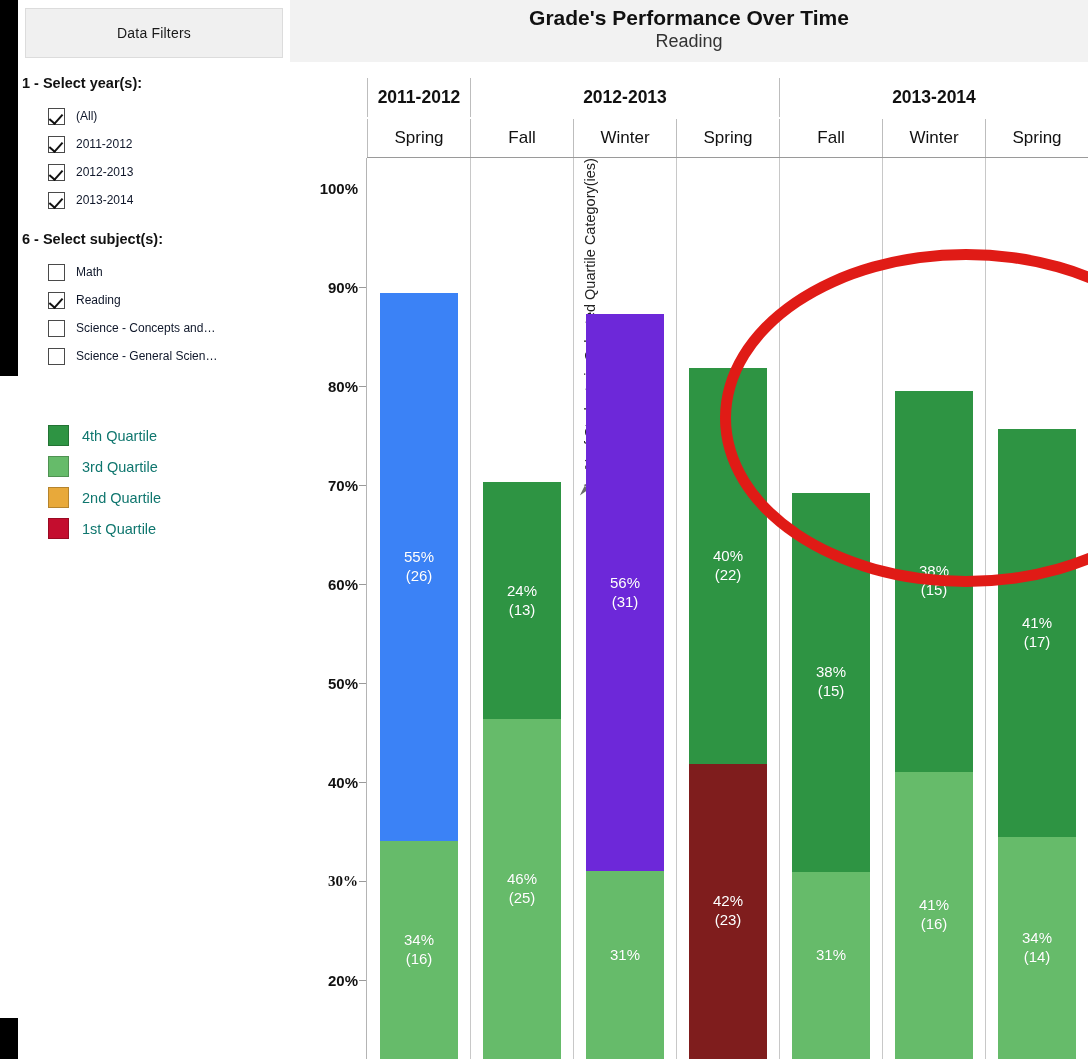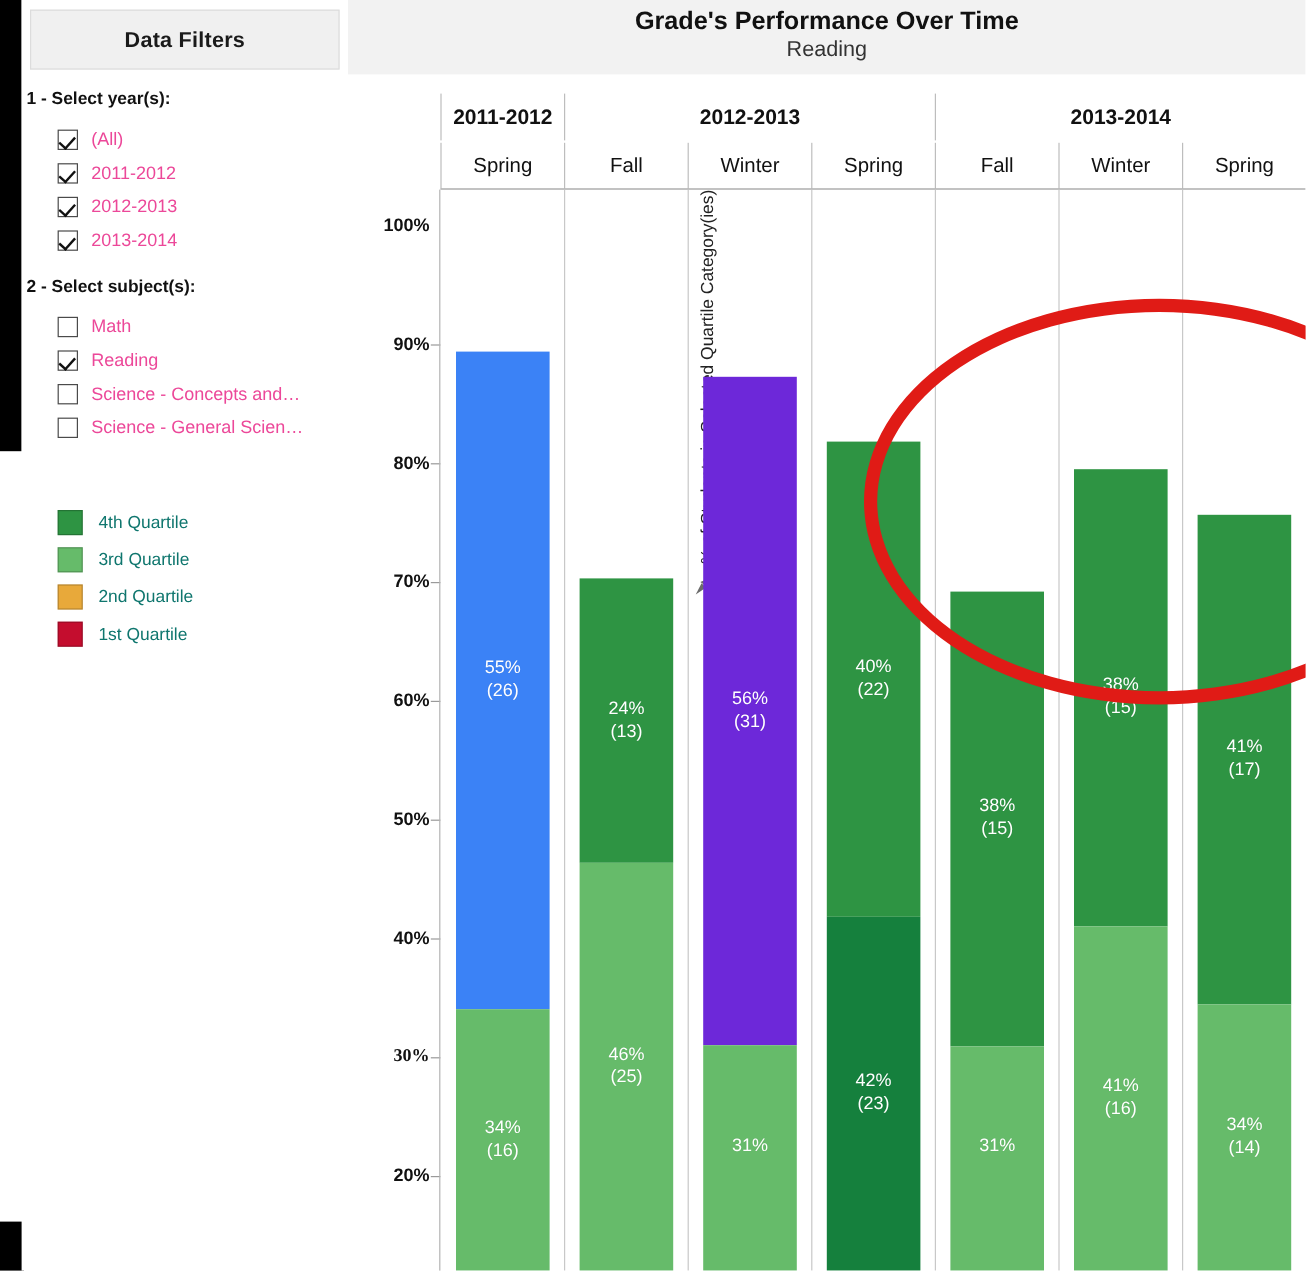--- a/index.html
+++ b/index.html
@@ -19,21 +19,21 @@
   #filters-panel {
     position:absolute; left:18px; top:0; width:272px; height:1059px;
     background:#ffffff;
   }
   #filters-header {
     position:absolute; left:7px; top:8px; width:258px; height:50px;
     background:#f0f0f0; border:1px solid #dcdcdc;
     display:flex; align-items:center; justify-content:center;
   }
   #filters-header .title {
-    font-size:18px; font-weight:bold; color:#1a1a1a; letter-spacing:.2px;
+    font-size:14px; font-weight:normal; color:#1a1a1a; letter-spacing:.2px;
   }
   .filter-group-label {
     position:absolute; left:4px; font-size:14.5px; font-weight:bold; color:#111;
     white-space:nowrap;
   }
   #group1-label { top:75px; }
   #group2-label { top:231px; }
 
   .check-row {
     position:absolute; left:30px; height:26px;
@@ -41,21 +41,21 @@
   }
   .cbox {
     width:17px; height:17px; border:1px solid #4a4a4a; background:#fff;
     position:relative; flex:0 0 auto;
   }
   .cbox.checked::after {
     content:""; position:absolute; left:3px; top:2px;
     width:6px; height:11px; border:solid #111;
     border-width:0 2.6px 2.6px 0; transform:rotate(42deg);
   }
-  .check-row .lbl { font-size:15px; color:#ec4899; }
+  .check-row .lbl { font-size:12px; color:#0f172a; }
 
   
   #legend { position:absolute; left:30px; top:420px; }
   .legend-row { display:flex; align-items:center; gap:13px; height:31px; }
   .swatch { width:21px; height:21px; border:1px solid rgba(0,0,0,.22); flex:0 0 auto; }
   .legend-row .lbl { font-size:14.5px; color:#0f766e; white-space:nowrap; }
 
   
   #chart-panel {
     position:absolute; left:290px; top:0; width:798px; height:948px;
@@ -150,21 +150,21 @@
   </div>
   <div class="check-row" style="top:159px">
     <span class="cbox checked"></span>
     <span class="lbl">2012-2013</span>
   </div>
   <div class="check-row" style="top:187px">
     <span class="cbox checked"></span>
     <span class="lbl">2013-2014</span>
   </div>
 
-  <div class="filter-group-label" id="group2-label">2 - Select subject(s):</div>
+  <div class="filter-group-label" id="group2-label">6 - Select subject(s):</div>
 
   <div class="check-row" style="top:259px">
     <span class="cbox"></span>
     <span class="lbl">Math</span>
   </div>
   <div class="check-row" style="top:287px">
     <span class="cbox checked"></span>
     <span class="lbl">Reading</span>
   </div>
   <div class="check-row" style="top:315px">
@@ -297,21 +297,21 @@
           </div>
         </div>
       </div>
       <div class="bar" style="left: 322px; width: 78px; top: 209.903px; height: 691.097px;">
         <div class="seg" style="top: 0px; height: 396.044px; background: rgb(46, 148, 67);">
           <div class="seg-label" style="top: 178.022px;">
             <div>40%</div>
             <div>(22)</div>
           </div>
         </div>
-        <div class="seg" style="top: 396.044px; height: 295.053px; background: #15803d;">
+        <div class="seg" style="top: 396.044px; height: 295.053px; background: #7f1d1d;">
           <div class="seg-label" style="top: 127.526px;">
             <div>42%</div>
             <div>(23)</div>
           </div>
         </div>
       </div>
       <div class="bar" style="left: 425px; width: 78px; top: 334.657px; height: 566.343px;">
         <div class="seg" style="top: 0px; height: 379.212px; background: rgb(46, 148, 67);">
           <div class="seg-label" style="top: 169.606px;">
             <div>38%</div>

